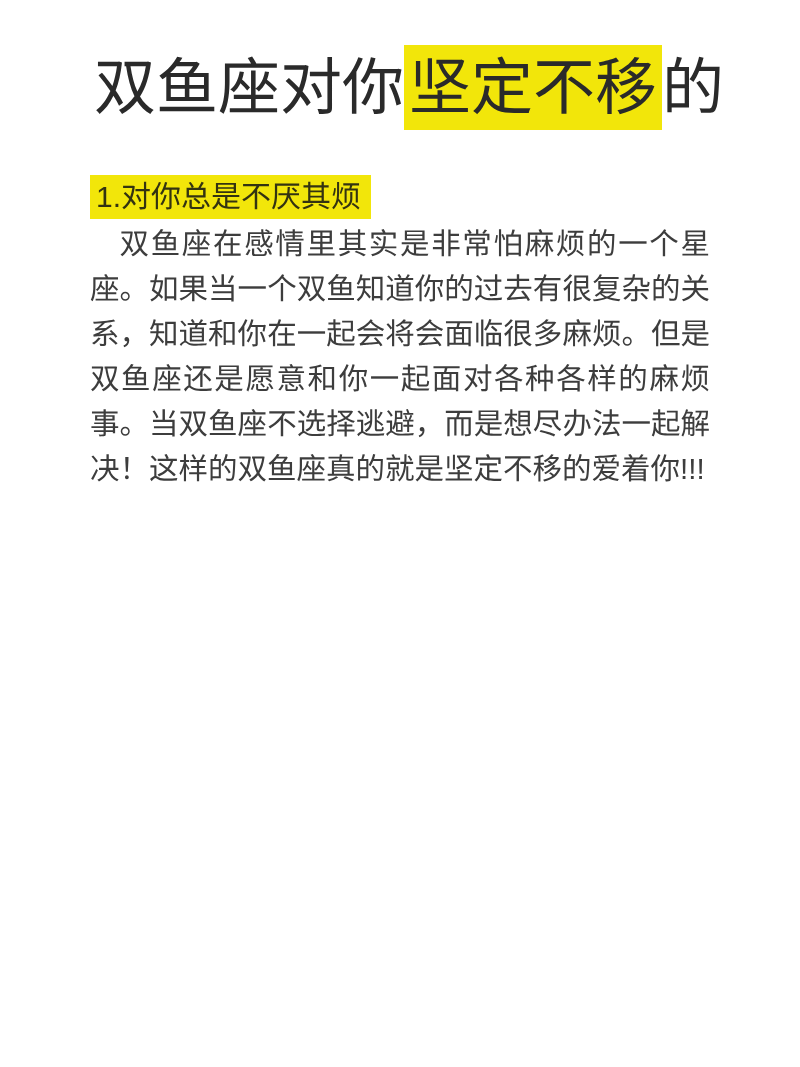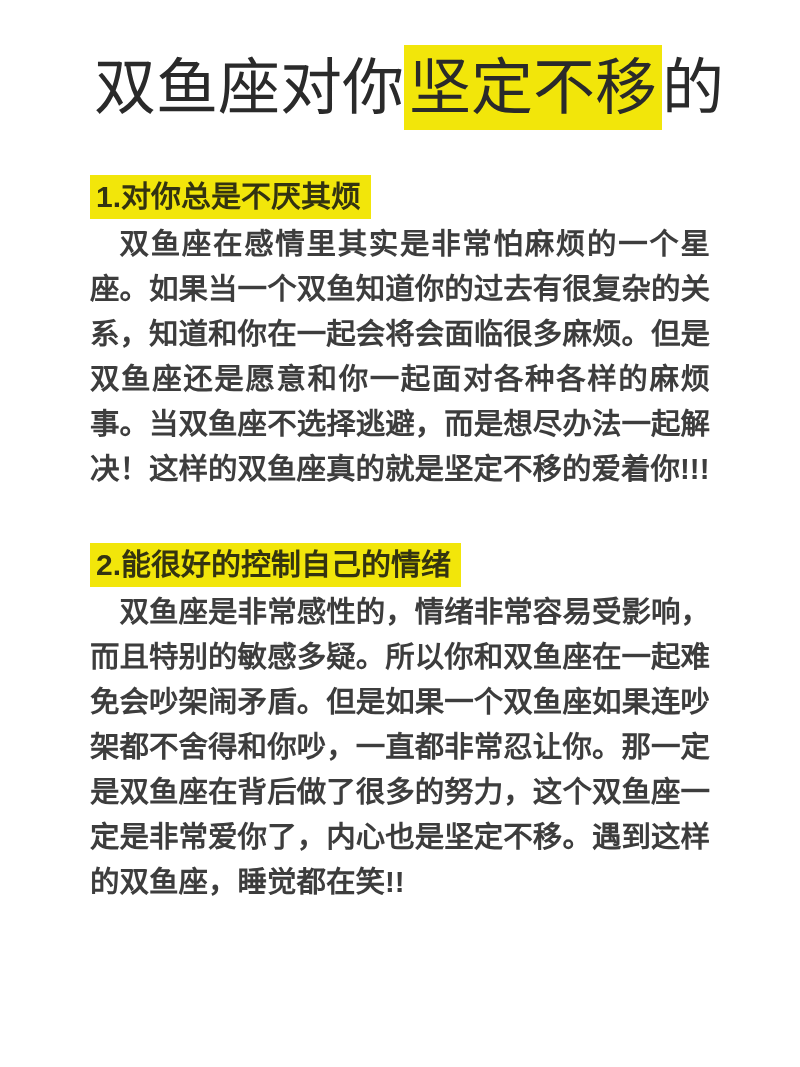--- a/index.html
+++ b/index.html
@@ -36,49 +36,45 @@
   }
 
   
   .section + .section { margin-top: 52px; }
 
   .section-heading {
     display: inline-block;
     background: #f2e60a;
     color: #333311;
     font-size: 30px;
-    font-weight: 700;
+    font-weight: 400;
     line-height: 34px;
     padding: 5px 10px 5px 6px;
     margin-bottom: 2px;
   }
 
   .section-body {
     width: 620px;
     font-size: 29.5px;
     line-height: 45px;
-    font-weight: 700;
+    font-weight: 400;
     color: #3d3d3d;
     text-align: justify;
     text-indent: 1em;
     word-break: normal;
   }
 </style>
 </head>
 <body>
 
 <div class="page">
 
   <h1 class="title">
     <div class="title-line"><span>双鱼座对你</span><span class="hl">坚定不移</span><span>的</span></div>
   </h1>
 
   <div class="section">
     <h2 class="section-heading">1.对你总是不厌其烦</h2>
     <p class="section-body">双鱼座在感情里其实是非常怕麻烦的一个星座。如果当一个双鱼知道你的过去有很复杂的关系，知道和你在一起会将会面临很多麻烦。但是双鱼座还是愿意和你一起面对各种各样的麻烦事。当双鱼座不选择逃避，而是想尽办法一起解决！这样的双鱼座真的就是坚定不移的爱着你!!!</p>
   </div>
 
-  <div class="section">
-    <h2 class="section-heading">2.能很好的控制自己的情绪</h2>
-    <p class="section-body">双鱼座是非常感性的，情绪非常容易受影响，而且特别的敏感多疑。所以你和双鱼座在一起难免会吵架闹矛盾。但是如果一个双鱼座如果连吵架都不舍得和你吵，一直都非常忍让你。那一定是双鱼座在背后做了很多的努力，这个双鱼座一定是非常爱你了，内心也是坚定不移。遇到这样的双鱼座，睡觉都在笑!!</p>
-  </div>
 
 </div>
 
 </body></html>

